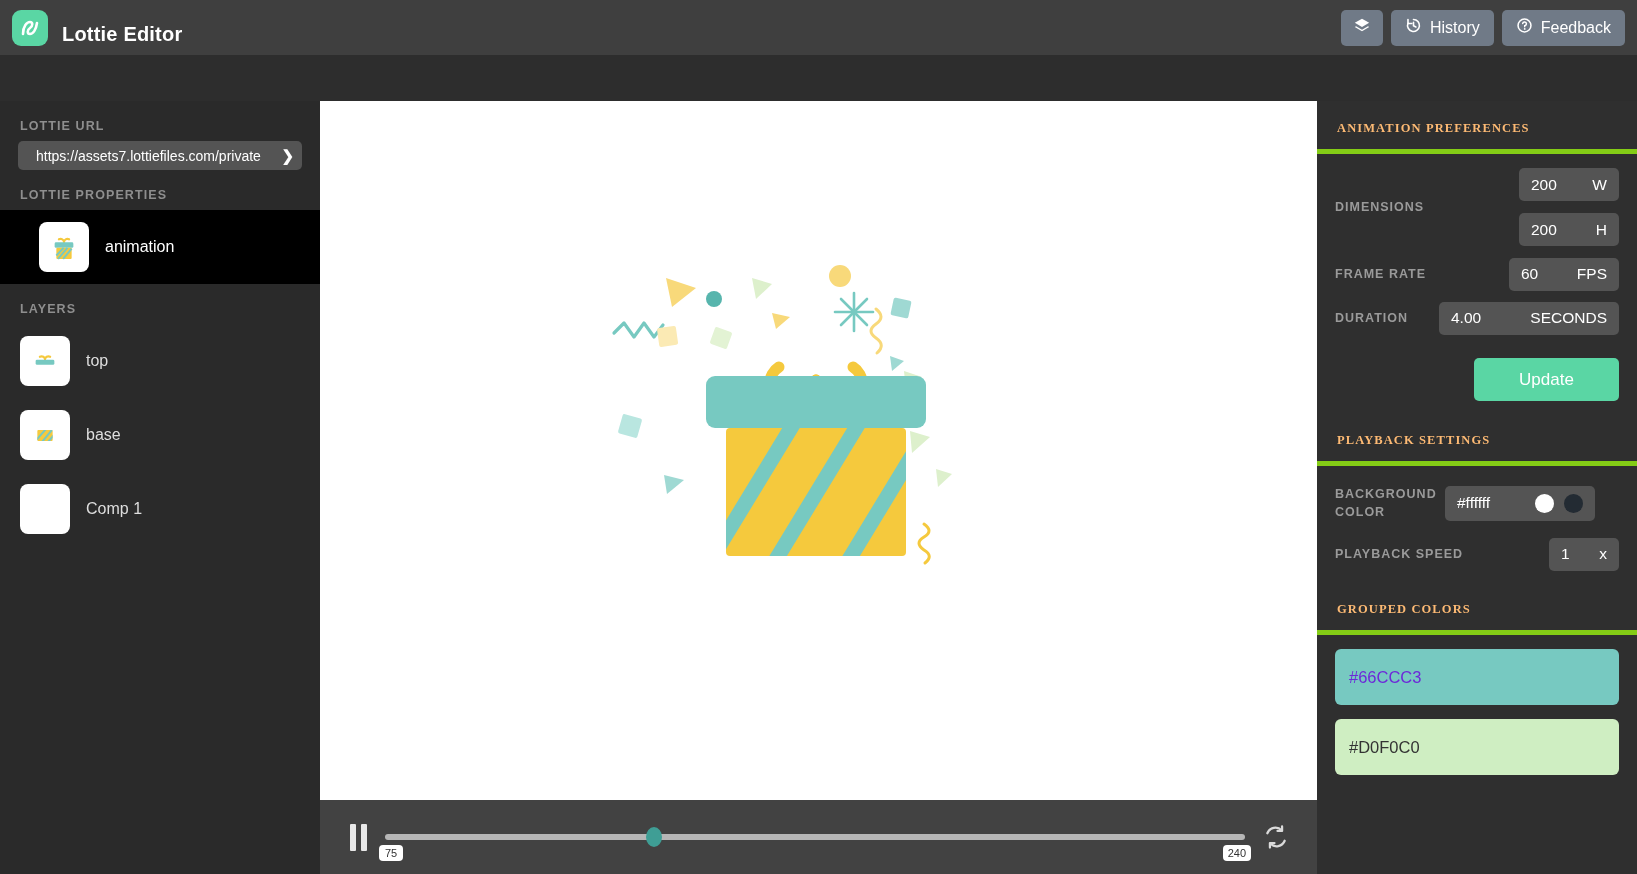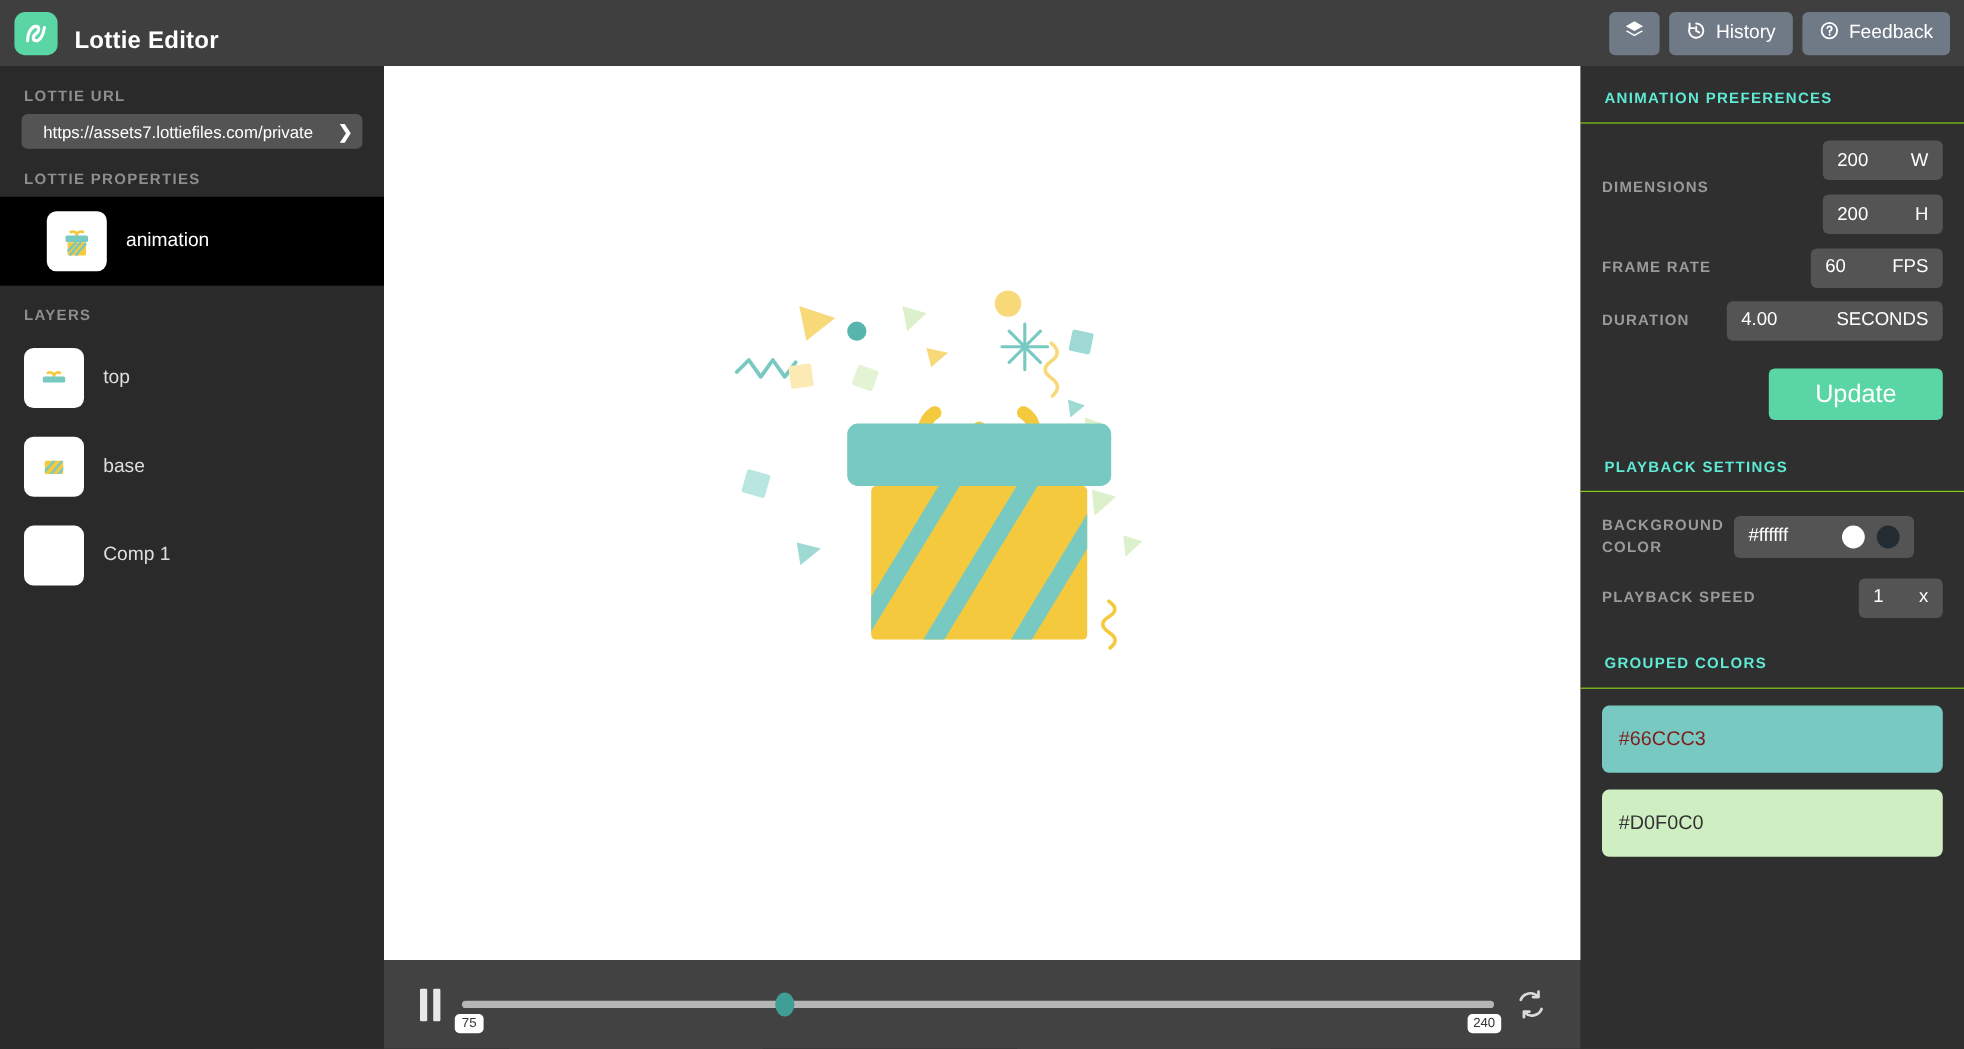--- a/index.html
+++ b/index.html
@@ -29,21 +29,21 @@
   .topbar-right { margin-left: auto; display: flex; align-items: center; gap: 8px; }
   .tb-btn {
     background: #707a87; border: none; border-radius: 5px;
     color: #ffffff; font-size: 16px; font-family: "Liberation Sans", sans-serif;
     height: 36px; padding: 0 14px;
     display: flex; align-items: center; gap: 8px; cursor: pointer;
   }
   .tb-btn.icon-only { width: 42px; padding: 0; justify-content: center; }
 
   
-  .body { flex: 1; display: flex; min-height: 0; }
+  .body { flex: 1; display: flex; min-height: 0; margin-top: 46px; }
 
   
   .sidebar {
     width: 320px; min-width: 320px;
     background: #2a2a2a;
     overflow: hidden;
     position: relative;
   }
   .sb-section-label {
     color: #8e8e8e; font-size: 12.5px; font-weight: bold;
@@ -107,23 +107,24 @@
   .loop-btn { cursor: pointer; display: flex; align-items: center; }
 
   
   .rightpanel {
     width: 320px; min-width: 320px;
     background: #2f2f2f;
     display: flex; flex-direction: column;
     overflow: hidden;
   }
   .rp-head {
-    color: #5eead4; font-size: 12.5px; font-weight: bold; letter-spacing: 1.1px;
+    color: #fdba74; font-size: 12.5px; font-weight: bold; letter-spacing: 1.1px;
     padding: 20px 20px 13px 20px;
-    border-bottom: 1px solid #84cc16;
+    border-bottom: 5px solid #84cc16;
+    font-family: Liberation Serif, serif;
   }
   .rp-body { padding: 8px 18px 0 18px; }
   .rp-row { display: flex; align-items: center; min-height: 44px; }
   .rp-label {
     color: #9a9a9a; font-size: 12.5px; font-weight: bold; letter-spacing: 1px;
     flex: 1; line-height: 1.45;
   }
   .field {
     background: #545454; border-radius: 5px;
     height: 33px; display: flex; align-items: center;
@@ -134,21 +135,21 @@
   .f-dim { width: 100px; }
   .f-fps { width: 110px; }
   .f-dur { width: 180px; }
   .f-speed { width: 70px; }
   .f-bg { width: 150px; }
   .dim-stack { display: flex; flex-direction: column; gap: 12px; padding: 6px 0; }
   .update-btn {
     margin: 18px 0 4px auto; display: block;
     background: #5ad6a4; color: #ffffff; border: none;
     border-radius: 5px; width: 145px; height: 43px;
-    font-size: 21px; font-family: "Liberation Sans", sans-serif; cursor: pointer;
+    font-size: 17px; font-family: "Liberation Sans", sans-serif; cursor: pointer;
   }
   .swatch-dot { width: 19px; height: 19px; border-radius: 50%; cursor: pointer; }
   .color-chip {
     height: 56px; border-radius: 6px;
     display: flex; align-items: center;
     padding: 0 14px; margin-bottom: 14px;
     font-size: 16.5px; cursor: pointer;
   }
 </style>
 </head>
@@ -387,18 +388,18 @@
           <div class="field f-speed">
             <span class="val">1</span>
             <span class="unit">x</span>
           </div>
         </div>
       </div>
 
       <div class="rp-head" style="margin-top:6px;">GROUPED COLORS</div>
 
       <div class="rp-body" style="padding-top:14px;">
-        <div class="color-chip" style="background:#77c9c1;color:#7f1d1d;">#66CCC3</div>
+        <div class="color-chip" style="background:#77c9c1;color:#6d28d9;">#66CCC3</div>
         <div class="color-chip" style="background:#cfeec2;color:#333333;">#D0F0C0</div>
       </div>
     </div>
   </div>
 </div>
 
 </body></html>

